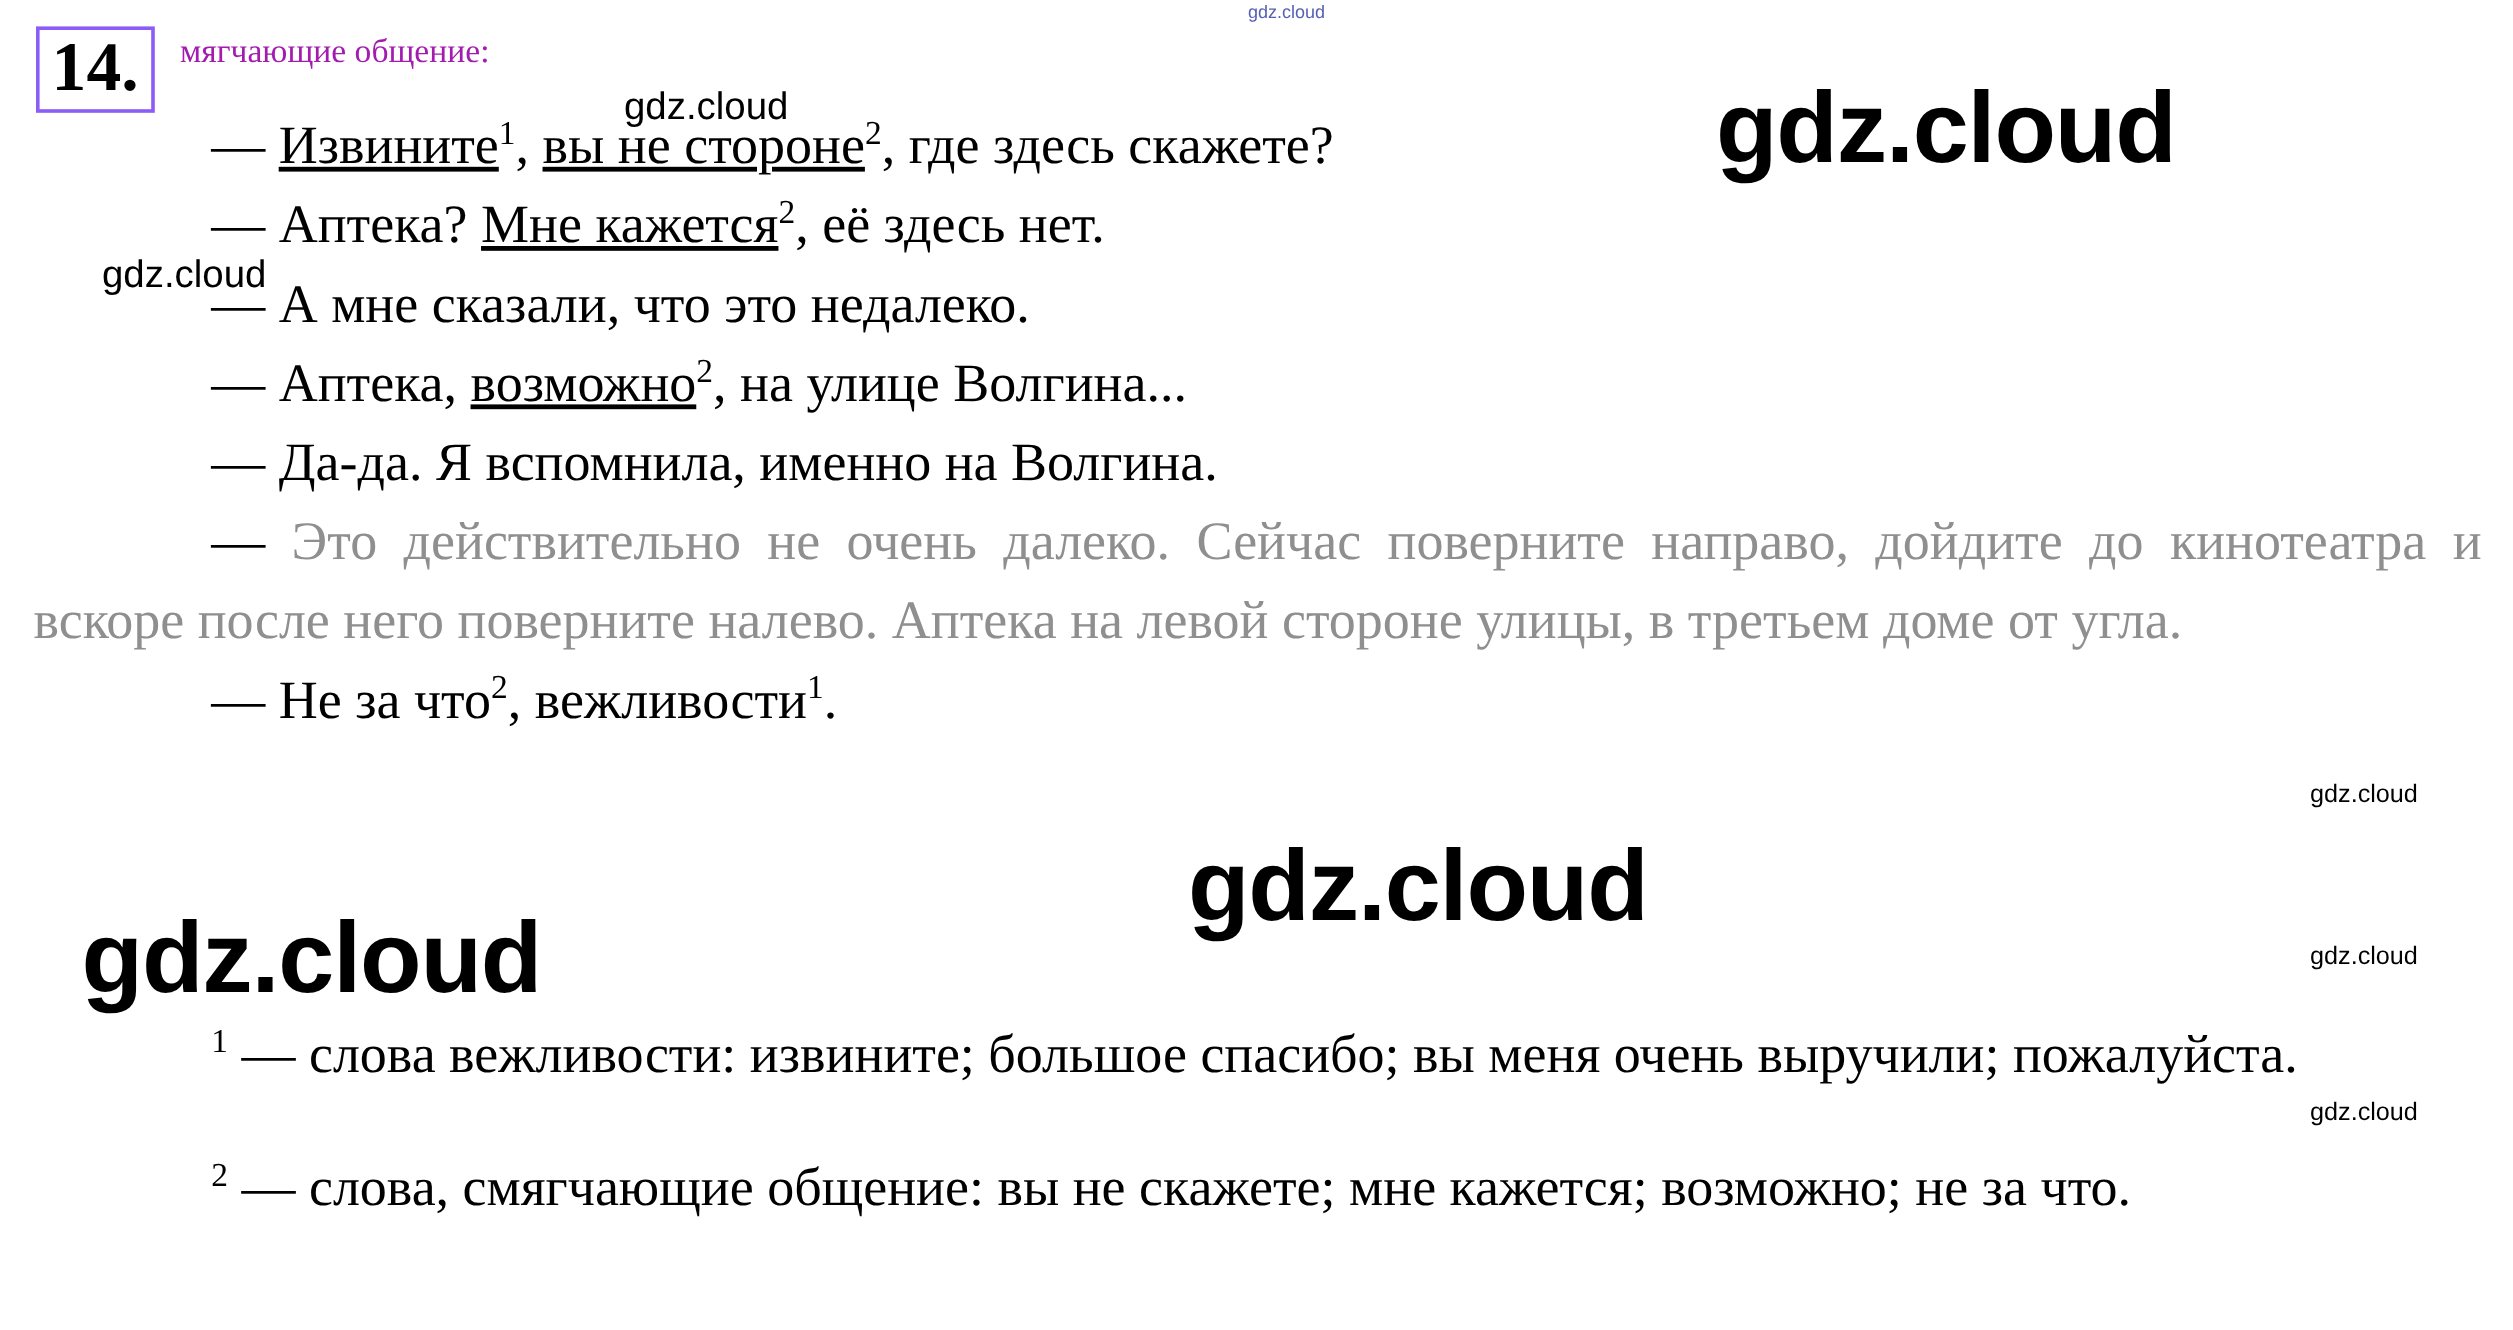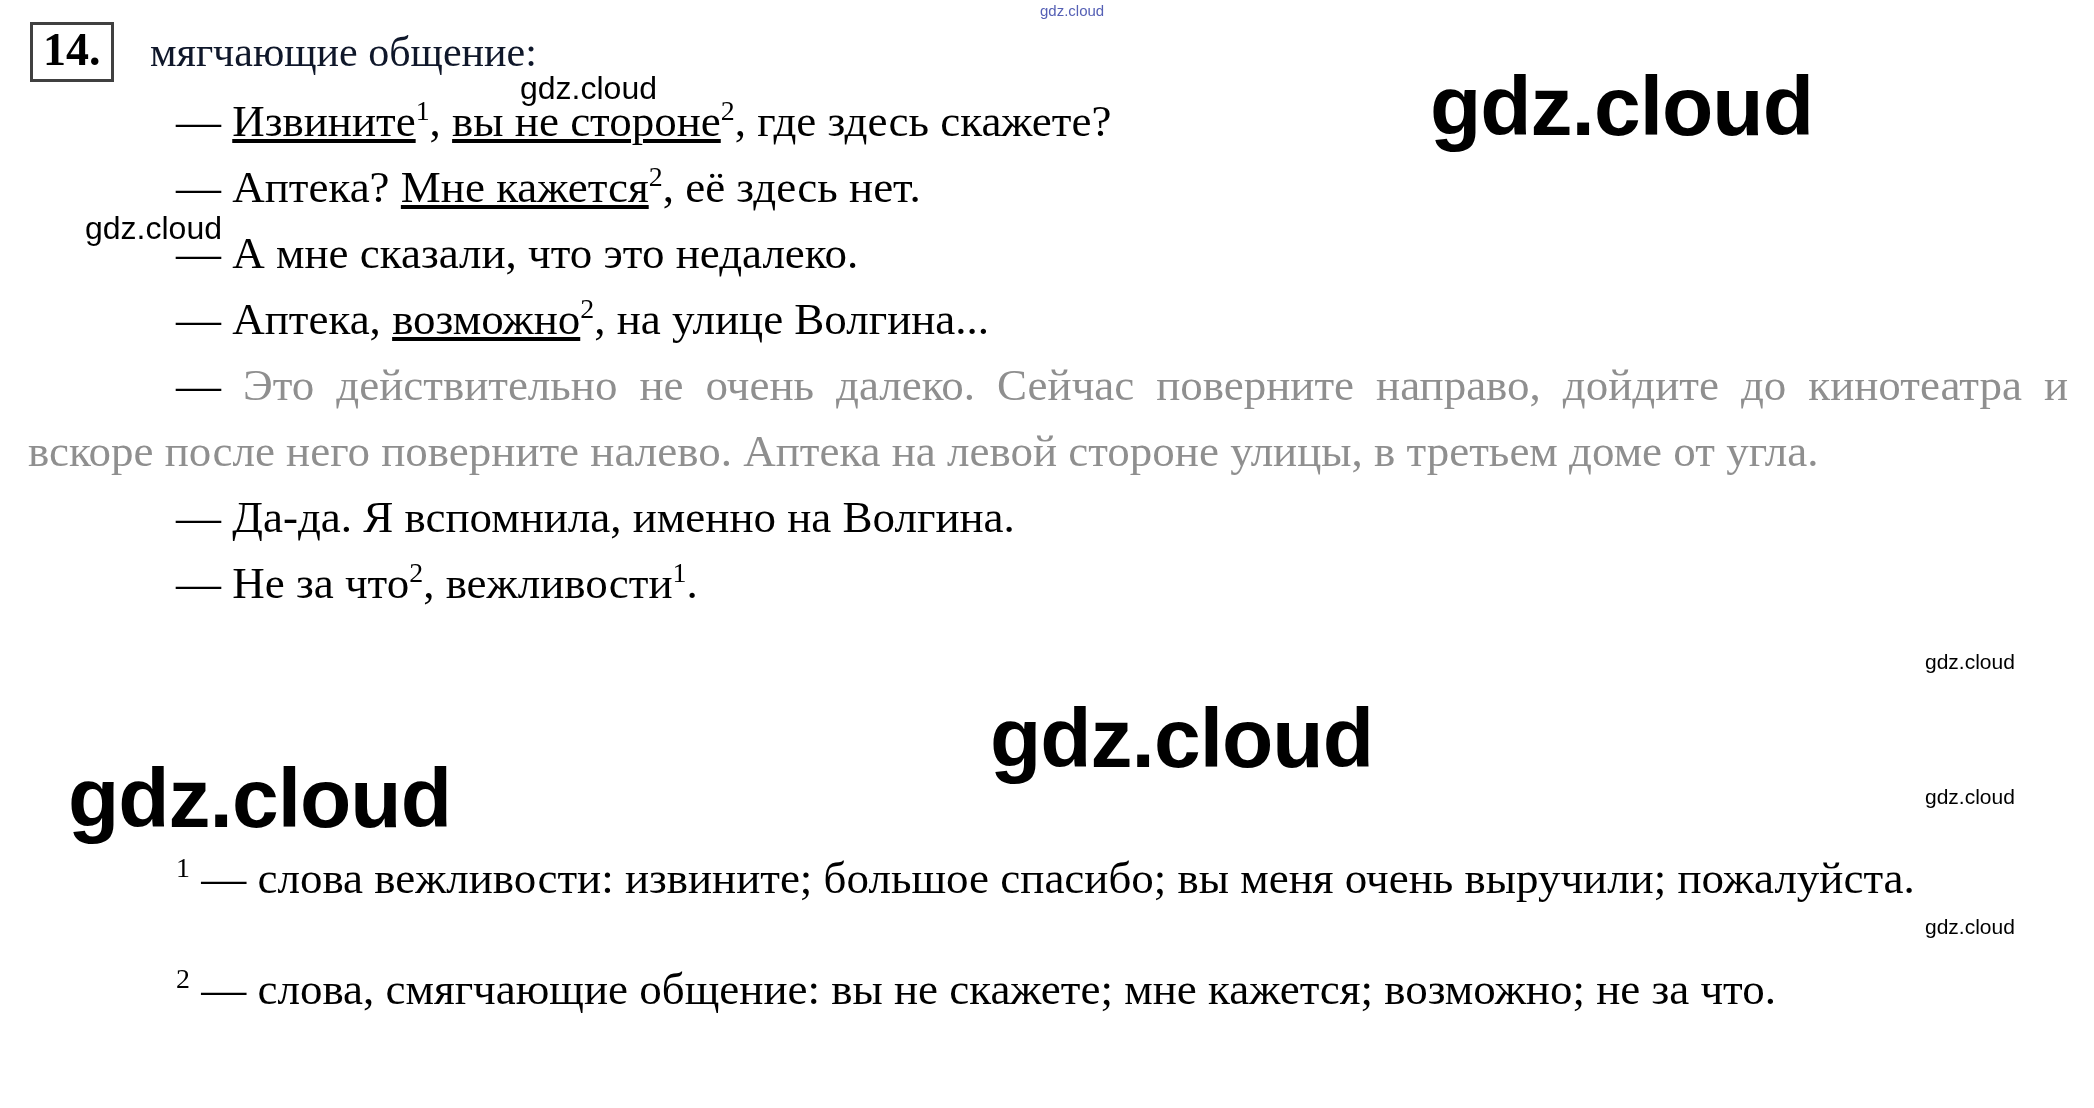--- a/index.html
+++ b/index.html
@@ -21,35 +21,35 @@
     left: 0; top: 0;
     width: 2094px;
     height: 1108px;
   }
 
   
   .ex-number {
     position: absolute;
     left: 30px;
     top: 22px;
-    border: 3px solid #404040;
+    border: 3px solid #8b5cf6;
     padding: 2px 10px 6px 10px;
-    font-size: 46px;
+    font-size: 58px;
     font-weight: bold;
     font-family: "Liberation Serif", serif;
     line-height: 1.0;
   }
 
   
   .faint-heading {
     position: absolute;
     left: 150px;
     top: 28px;
-    font-size: 42px;
-    color: #0f172a;
+    font-size: 28px;
+    color: #a21caf;
     white-space: nowrap;
   }
 
   
   .body-text {
     position: absolute;
     left: 28px;
     top: 88px;
     width: 2040px;
     font-size: 45px;
@@ -114,22 +114,22 @@
 
   <div class="ex-number">14.</div>
 
   <div class="faint-heading">мягчающие общение:</div>
 
   <div class="body-text">
     <p class="para" id="dl-0"><span>— </span><span class="u">Извините</span><sup>1</sup><span>, </span><span class="u">вы не стороне</span><sup>2</sup><span>, где здесь скажете?</span></p>
     <p class="para" id="dl-1"><span>— Аптека? </span><span class="u">Мне кажется</span><sup>2</sup><span>, её здесь нет.</span></p>
     <p class="para" id="dl-2"><span>— А мне сказали, что это недалеко.</span></p>
     <p class="para" id="dl-3"><span>— Аптека, </span><span class="u">возможно</span><sup>2</sup><span>, на улице Волгина...</span></p>
+    <p class="para" id="dl-4"><span>— Да-да. Я вспомнила, именно на Волгина.</span></p>
     <p class="para j" id="dl-5"><span>— </span><span class="ghost-2">Это действительно не очень далеко. Сейчас поверните направо, дойдите до кинотеатра и вскоре после него поверните налево. Аптека на левой стороне улицы, в третьем доме от угла.</span></p>
-    <p class="para" id="dl-4"><span>— Да-да. Я вспомнила, именно на Волгина.</span></p>
     <p class="para" id="dl-7"><span>— Не за что</span><sup>2</sup><span>, вежливости</span><sup>1</sup><span>.</span></p>
   </div>
 
   <div class="notes">
     <p class="note-line" id="nt-0"><span class="mark">1</span><span> — слова вежливости: извините; большое спасибо; вы меня очень выручили; пожалуйста.</span></p>
     <p class="note-line" id="nt-1"><span class="mark">2</span><span> — слова, смягчающие общение: вы не скажете; мне кажется; возможно; не за что.</span></p>
   </div>
 
   <div class="wm wm-big wm1">gdz.cloud</div>
   <div class="wm wm-big wm2">gdz.cloud</div>

